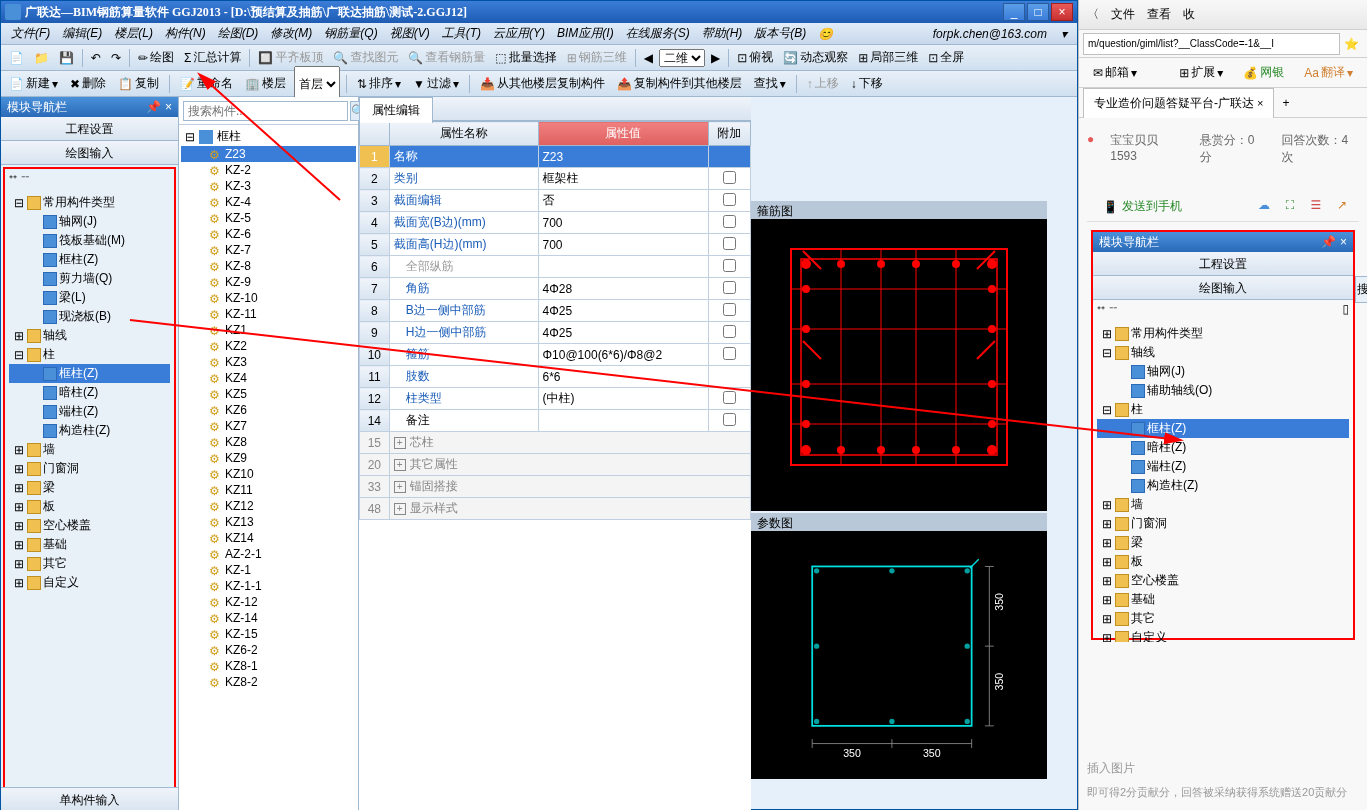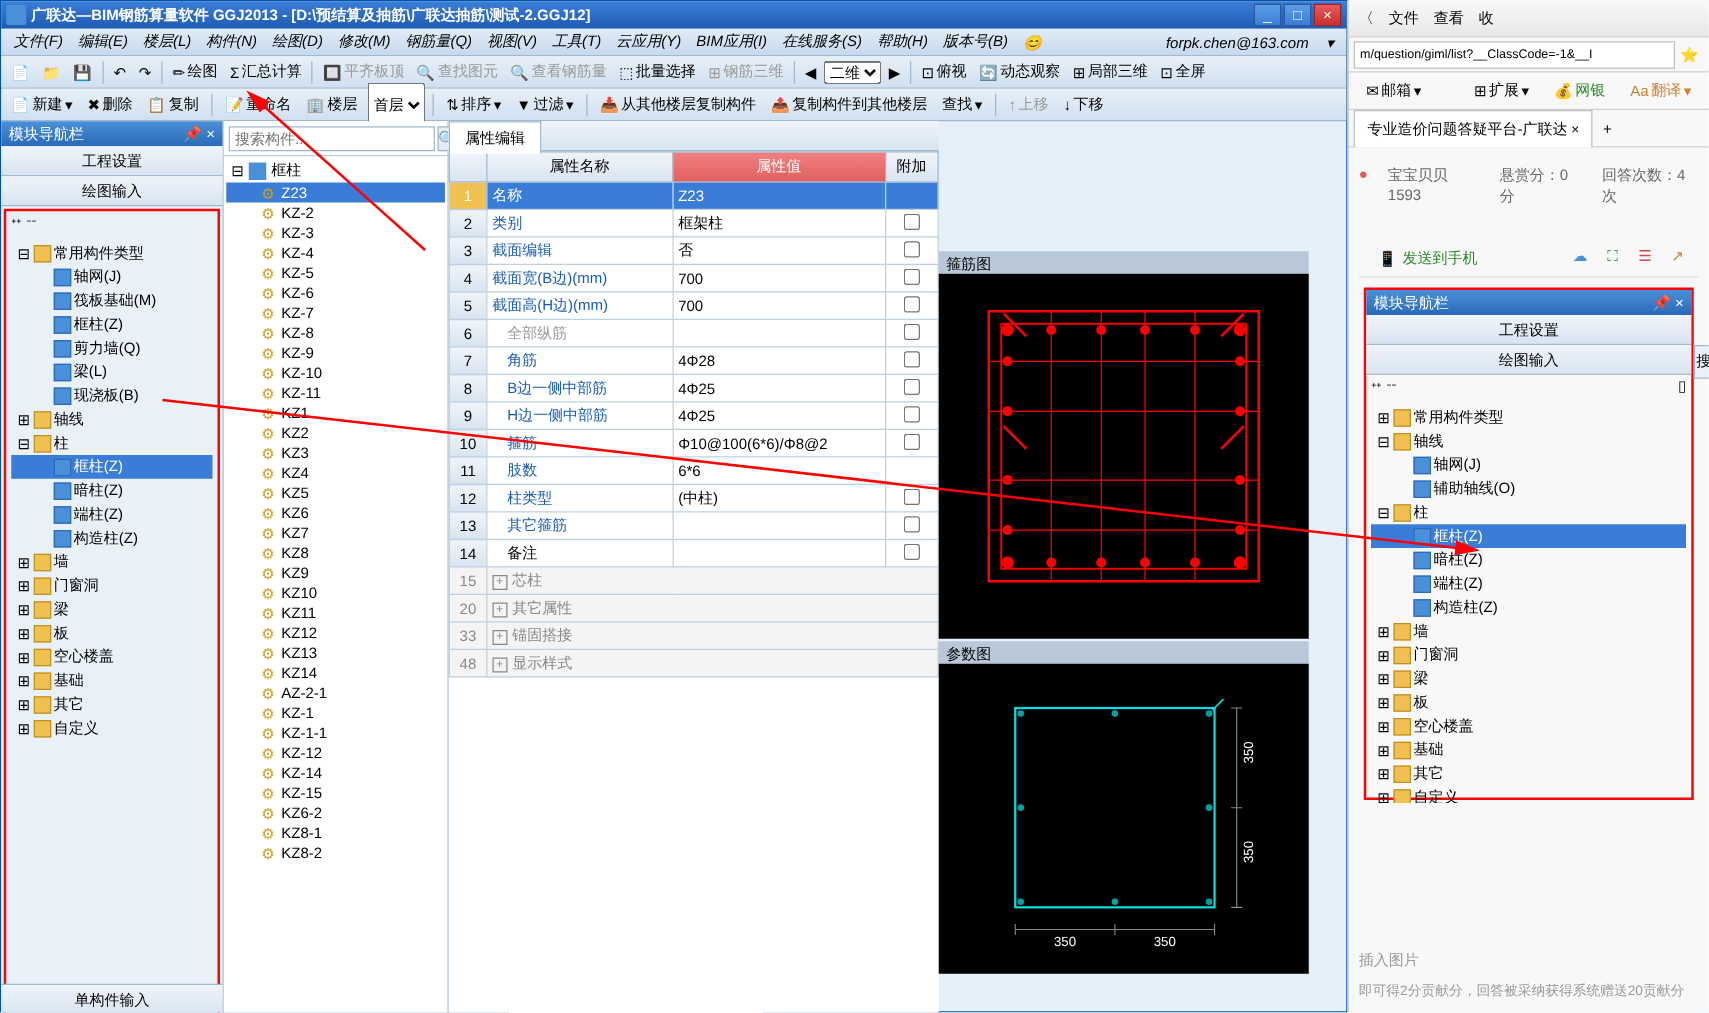--- a/index.html
+++ b/index.html
@@ -2,21 +2,21 @@
 <html><head>
 <meta charset="utf-8">
 <style>
 * { margin: 0; padding: 0; box-sizing: border-box; font-family: "Microsoft YaHei", SimSun, sans-serif; font-size: 12px; }
 body { background: #fff; width: 1367px; height: 810px; overflow: hidden; position: relative; }
 
 
 .main-app { position: absolute; left: 0; top: 0; width: 1078px; height: 810px; border: 1px solid #0054a6; background: #e6f0fa; }
 .titlebar { height: 22px; background: linear-gradient(#3b7dd8, #1e5cb3); color: #fff; display: flex; align-items: center; padding: 0 4px; }
 .titlebar-icon { width: 16px; height: 16px; background: #4a90d9; border-radius: 2px; margin-right: 4px; }
-.titlebar-text { flex: 1; font-weight: bold; }
+.titlebar-text { flex: 1; font-weight: bold; font-family: Liberation Serif, serif; }
 .titlebar-btns { display: flex; gap: 2px; }
 .titlebar-btn { width: 22px; height: 18px; background: linear-gradient(#5a9ee8, #3b7dd8); border: 1px solid #2a5a9a; color: #fff; text-align: center; line-height: 16px; cursor: pointer; }
 .titlebar-btn.close { background: linear-gradient(#e85a5a, #c83030); border-color: #a02020; }
 
 .menubar { height: 22px; background: linear-gradient(#e0ecf8, #c8d8ec); display: flex; align-items: center; padding: 0 4px; border-bottom: 1px solid #a0b8d0; }
 .menubar span { padding: 2px 6px; cursor: pointer; font-style: italic; }
 .menubar .user-email { margin-left: auto; padding-right: 8px; }
 
 .toolbar { height: 26px; background: linear-gradient(#e8f0f8, #d0e0f0); display: flex; align-items: center; padding: 0 4px; border-bottom: 1px solid #a0b8d0; gap: 2px; }
 .toolbar-btn { padding: 2px 4px; cursor: pointer; display: flex; align-items: center; gap: 2px; }
@@ -544,26 +544,20 @@
           <tr>
             <td class="row-num">11</td>
             <td class="name-col link indent">肢数</td>
             <td class="val-col">6*6</td>
             <td class="check-col"></td>
           </tr>
           <tr>
             <td class="row-num">12</td>
             <td class="name-col link indent">柱类型</td>
             <td class="val-col">(中柱)</td>
-            <td class="check-col"><input type="checkbox" style=""></td>
-          </tr>
-          <tr>
-            <td class="row-num">13</td>
-            <td class="name-col link indent">其它箍筋</td>
-            <td class="val-col"></td>
             <td class="check-col"><input type="checkbox" style=""></td>
           </tr>
           <tr>
             <td class="row-num">14</td>
             <td class="name-col indent">备注</td>
             <td class="val-col"></td>
             <td class="check-col"><input type="checkbox" style=""></td>
           </tr>
           <tr class="group">
             <td class="row-num">15</td>

